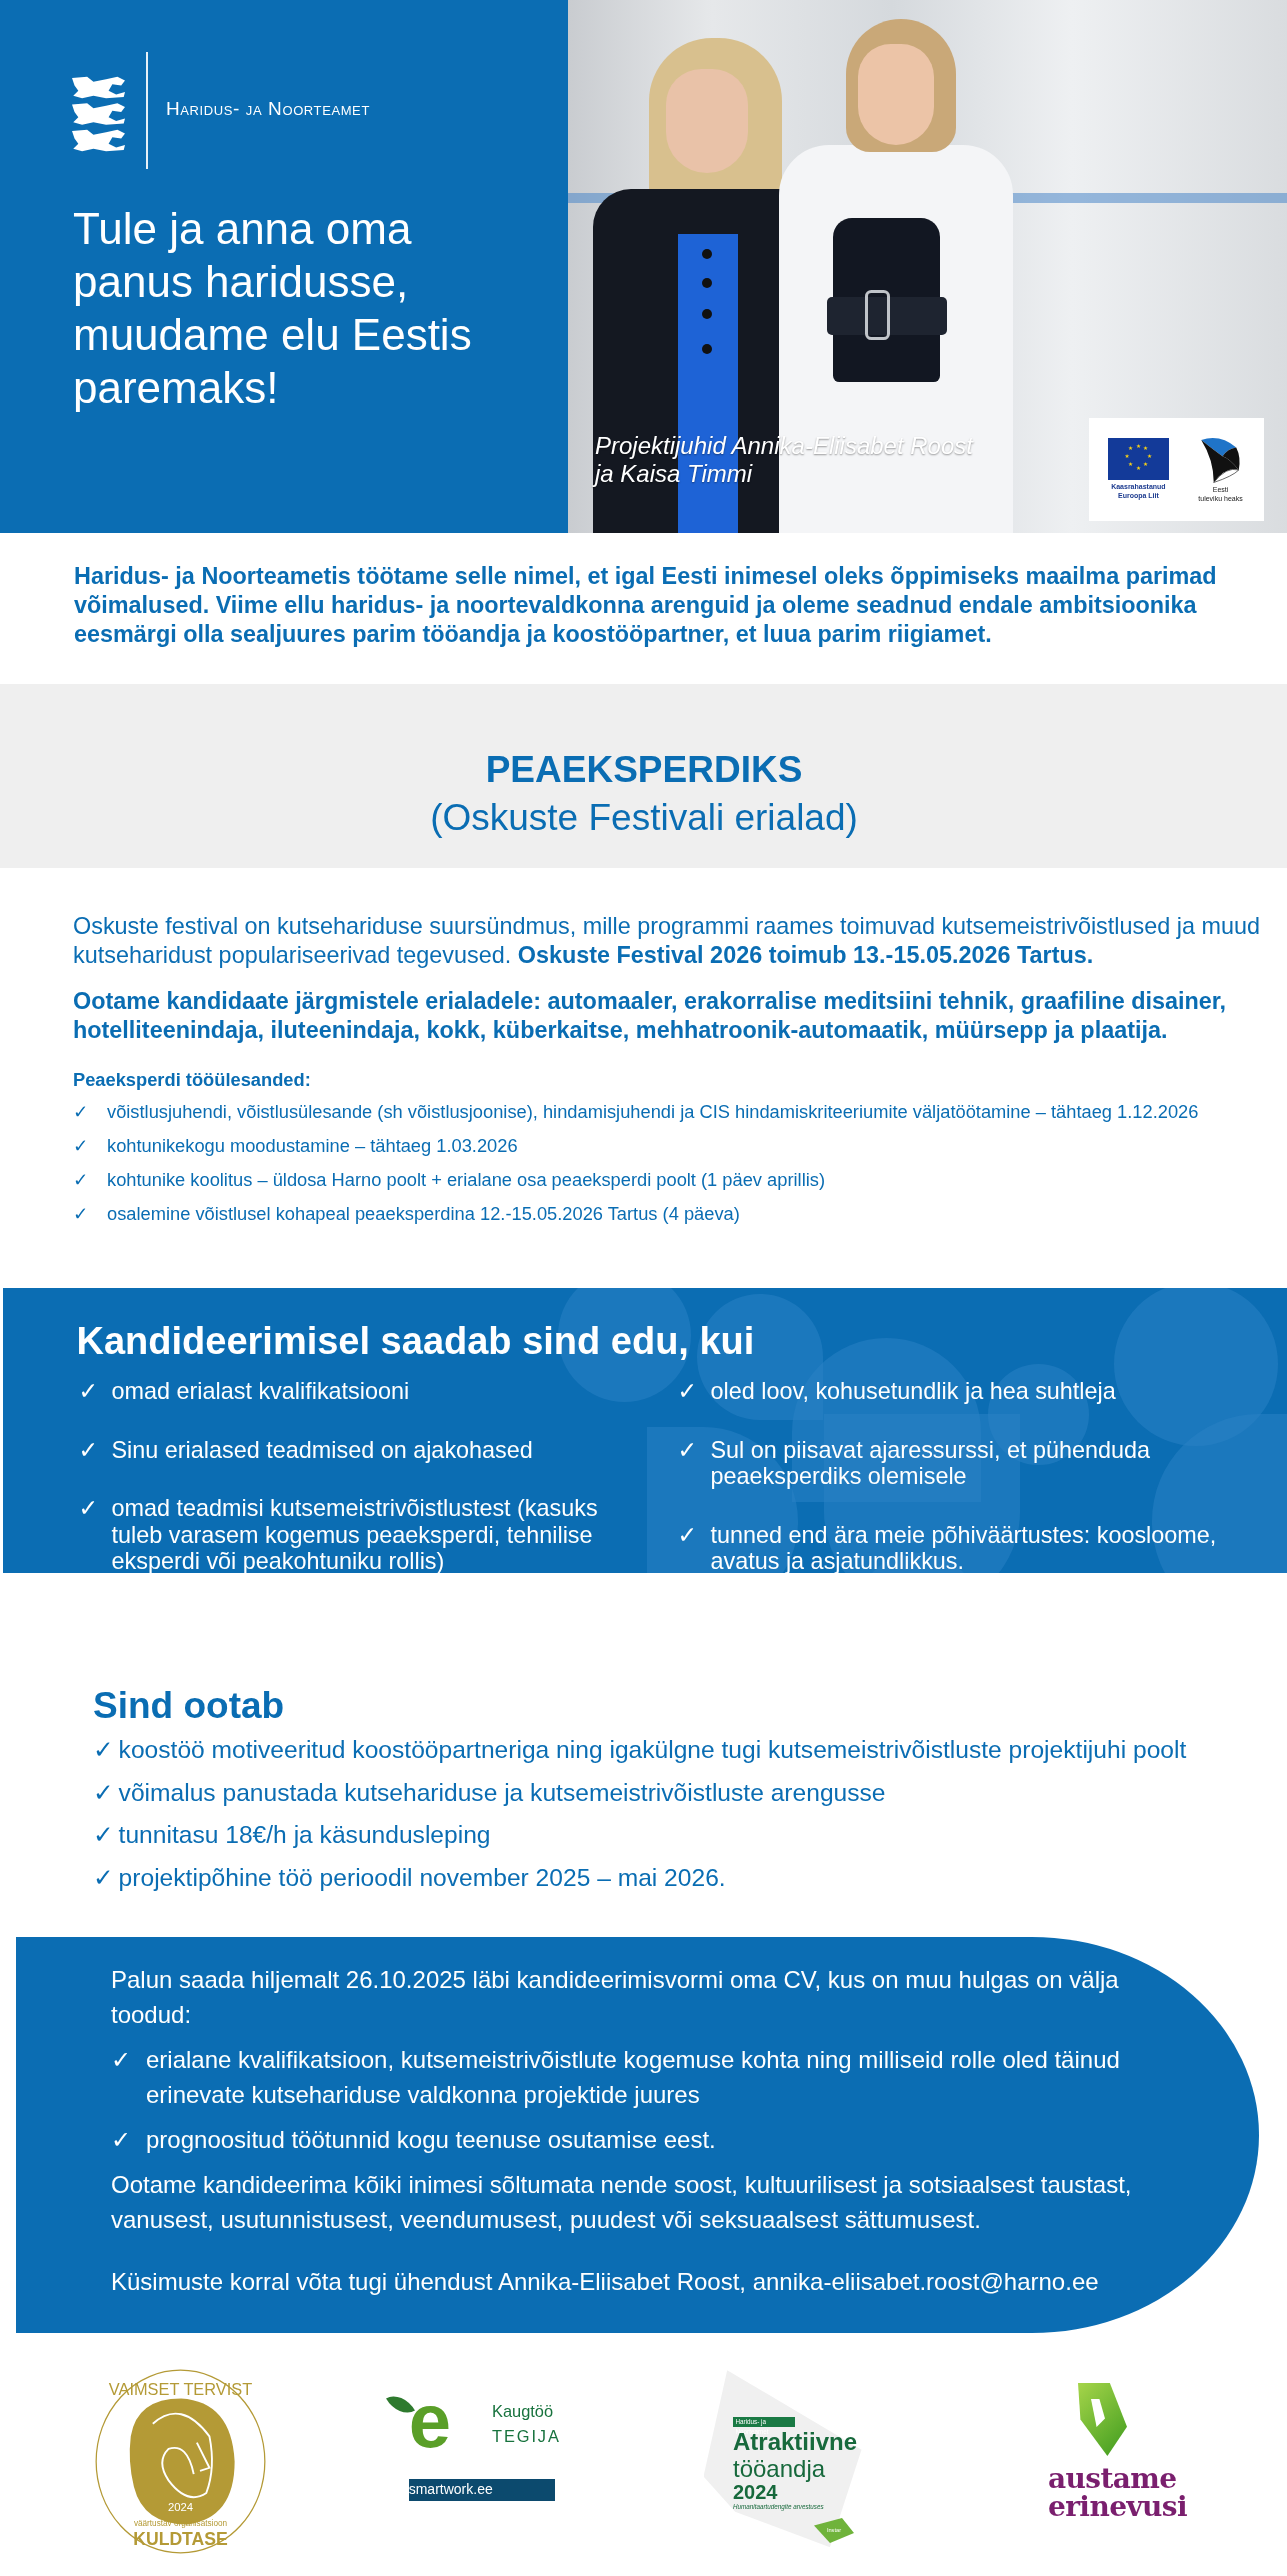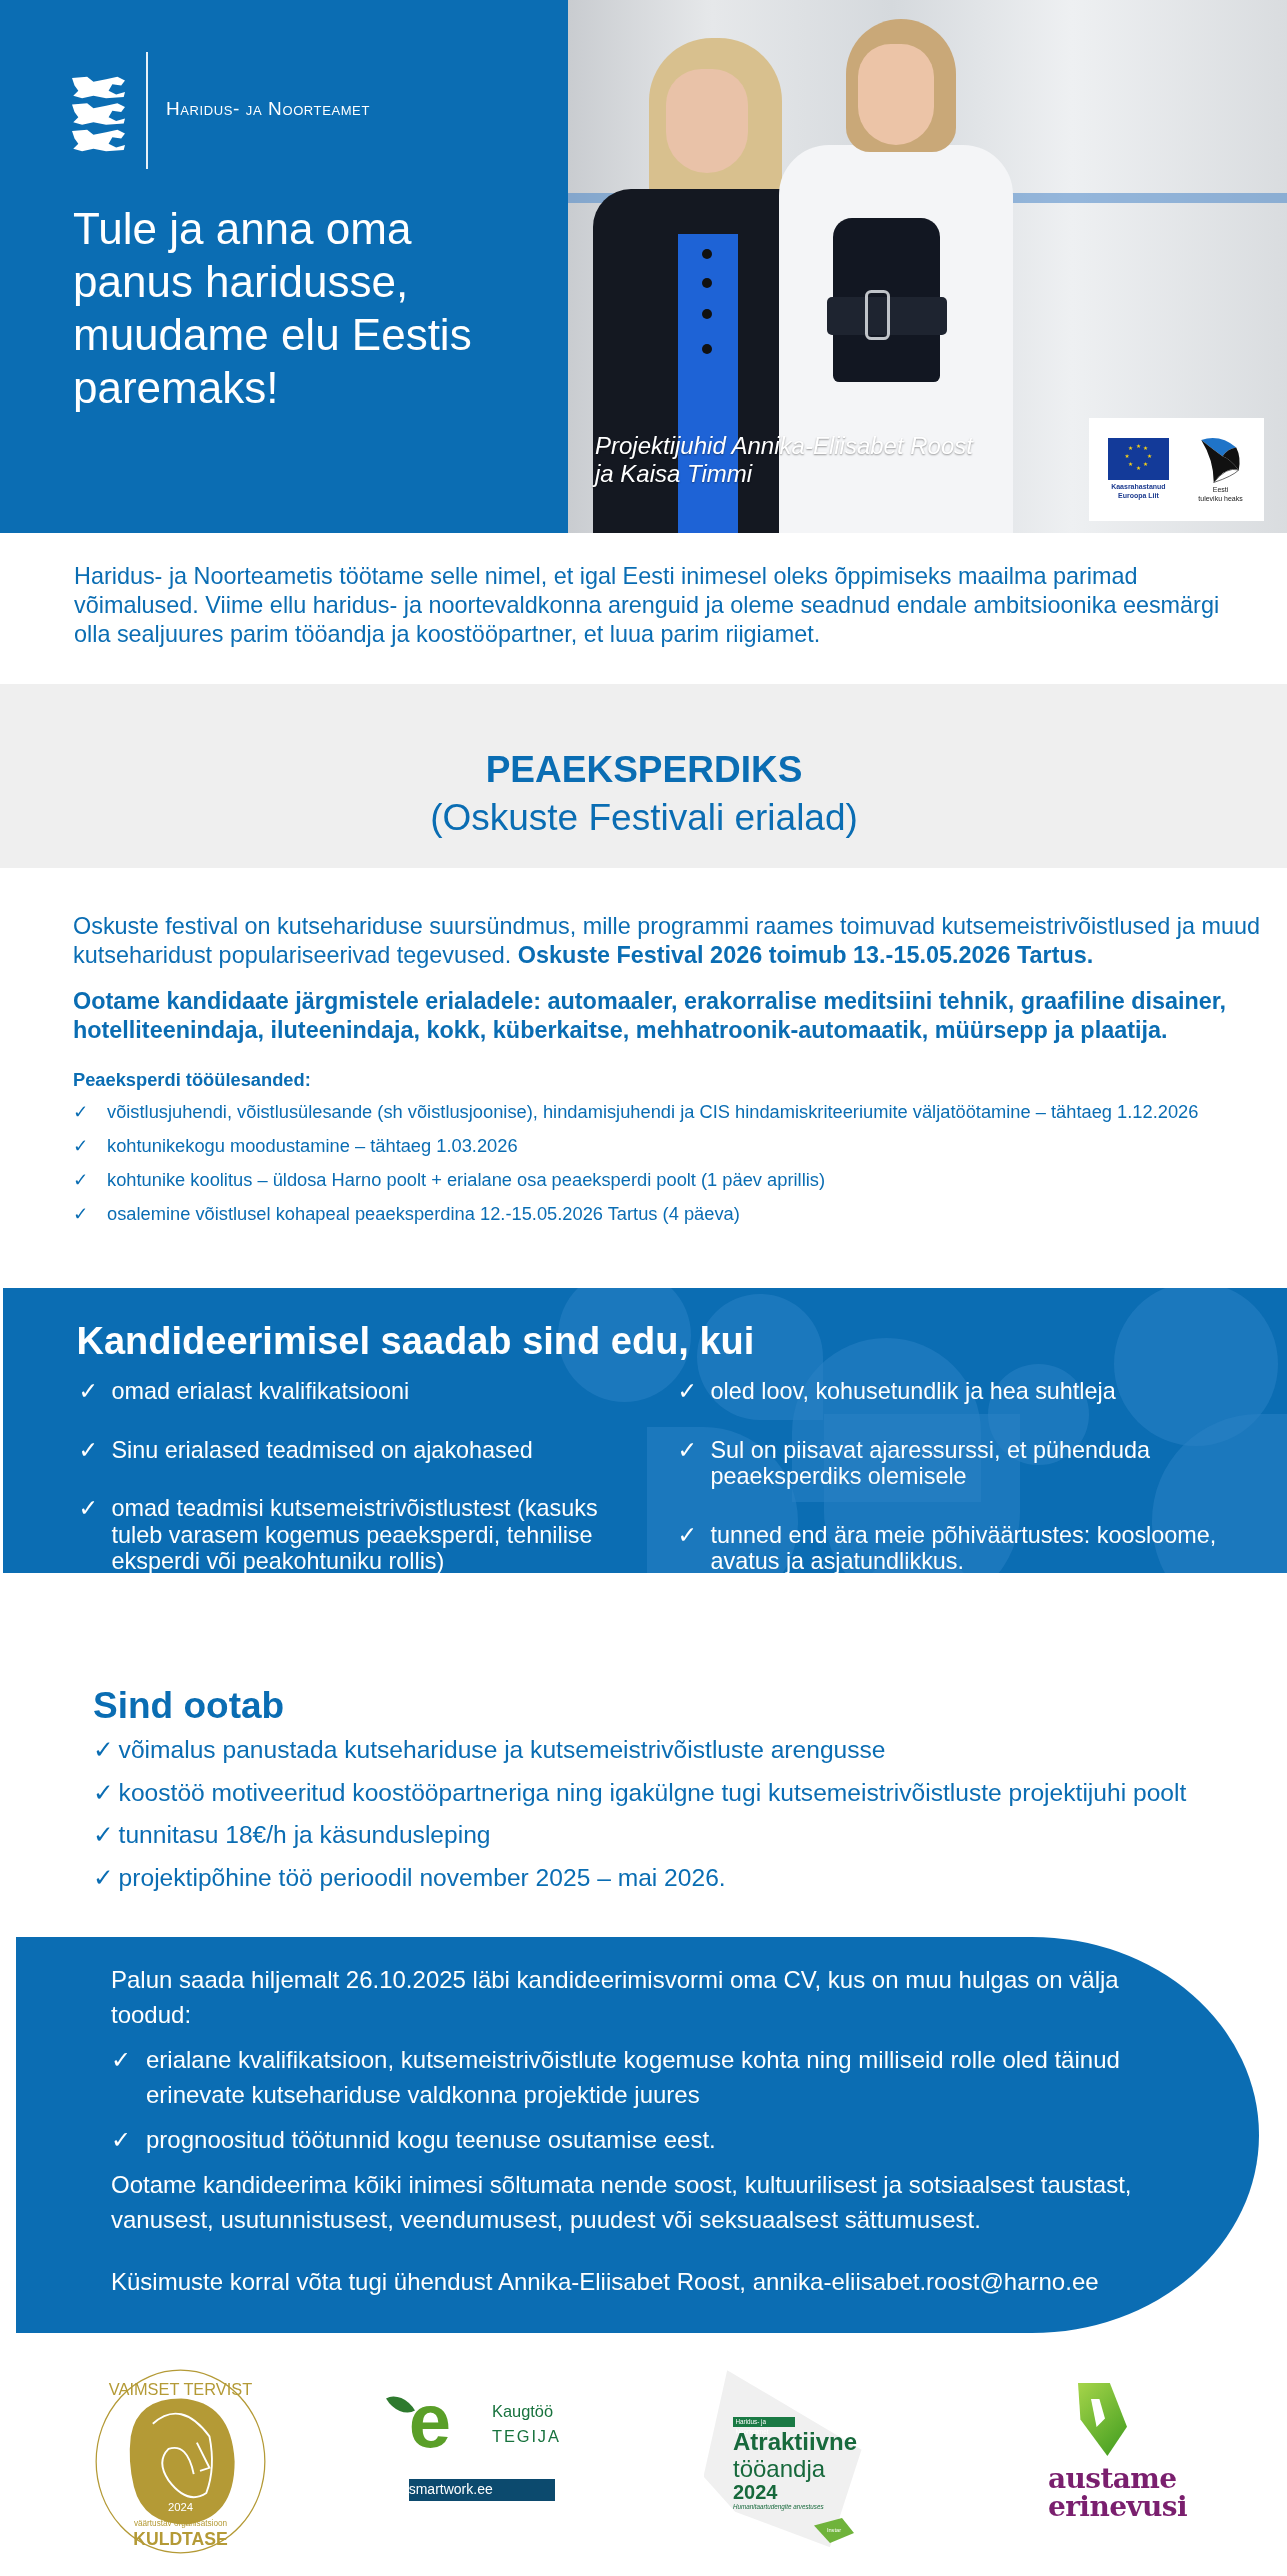--- a/index.html
+++ b/index.html
@@ -33,21 +33,21 @@
 
   .photo-caption { position: absolute; left: 595px; top: 432px; color: #fff; font-size: 24px; line-height: 28px; font-style: italic; text-shadow: 0 0.6px 1.9px rgba(0,0,0,0.4); font-family: "Liberation Sans Narrow", "Liberation Sans", sans-serif; }
   .eu-box { position: absolute; left: 1089px; top: 418px; width: 175px; height: 103px; background: #fff; }
   .eu-flag { position: absolute; left: 19px; top: 19.6px; width: 61px; height: 42px; background: #133a99; }
   .eu-flag span { position: absolute; color: #f7d117; font-size: 5.7px; line-height: 5.7px; }
   .eu-label { position: absolute; left: 11.4px; top: 65px; width: 76px; text-align: center; font-size: 7px; line-height: 8.8px; color: #1c3b8f; font-weight: bold; }
   .est-flag { position: absolute; left: 106px; top: 17px; width: 50px; height: 50px; }
   .est-label { position: absolute; left: 95px; top: 68px; width: 73px; text-align: center; font-size: 7px; line-height: 8.8px; color: #222; }
 
   
-  .intro { position: absolute; left: 74px; top: 562px; width: 1149px; font-size: 23.4px; line-height: 29px; color: #0a6db3; font-family: "Liberation Sans Narrow", "Liberation Sans", sans-serif; }
+  .intro { position: absolute; left: 74px; top: 562px; width: 1149px; font-size: 23.4px; line-height: 29px; color: #0a6db3; font-family: "Liberation Sans Narrow", "Liberation Sans", sans-serif; font-weight: bold; }
 
   
   .band { position: absolute; left: 0; top: 684px; width: 1288px; height: 184px; background: #efefef; text-align: center; }
   .band-l1 { position: absolute; top: 14px; left: 0; width: 100%; font-size: 37px; line-height: 45px; color: #0a6db3; font-family: "Liberation Sans Narrow", "Liberation Sans", sans-serif; }
   .band-l2 { position: absolute; top: 63px; left: 0; width: 100%; font-size: 37px; line-height: 45px; color: #0a6db3; font-weight: bold; font-family: "Liberation Sans Narrow", "Liberation Sans", sans-serif; }
   .band-l3 { position: absolute; top: 111px; left: 0; width: 100%; font-size: 37px; line-height: 45px; color: #0a6db3; font-family: "Liberation Sans Narrow", "Liberation Sans", sans-serif; }
 
   
   .fest { position: absolute; left: 73px; top: 912px; width: 1199px; font-size: 23.4px; line-height: 29px; color: #0a6db3; font-family: "Liberation Sans Narrow", "Liberation Sans", sans-serif; }
   .fest b { font-weight: bold; }
@@ -216,22 +216,22 @@
     </ul>
     <ul class="cand-list cand-right">
       <li><span class="chk">✓</span><span>oled loov, kohusetundlik ja hea suhtleja</span></li>
       <li><span class="chk">✓</span><span>Sul on piisavat ajaressurssi, et pühenduda peaeksperdiks olemisele</span></li>
       <li><span class="chk">✓</span><span>tunned end ära meie põhiväärtustes: koosloome, avatus ja asjatundlikkus.</span></li>
     </ul>
   </section>
 
   <h2 class="ootab-title">Sind ootab</h2>
   <ul class="ootab-list">
+    <li><span class="chk">✓</span><span>koostöö motiveeritud koostööpartneriga ning igakülgne tugi kutsemeistrivõistluste projektijuhi poolt</span></li>
     <li><span class="chk">✓</span><span>võimalus panustada kutsehariduse ja kutsemeistrivõistluste arengusse</span></li>
-    <li><span class="chk">✓</span><span>koostöö motiveeritud koostööpartneriga ning igakülgne tugi kutsemeistrivõistluste projektijuhi poolt</span></li>
     <li><span class="chk">✓</span><span>tunnitasu 18€/h ja käsundusleping</span></li>
     <li><span class="chk">✓</span><span>projektipõhine töö perioodil november 2025 – mai 2026.</span></li>
   </ul>
 
   <section class="apply">
     <div class="apply-inner">
       <p>Palun saada hiljemalt 26.10.2025 läbi kandideerimisvormi oma CV, kus on muu hulgas on välja toodud:</p>
       <ul class="apply-list">
         <li><span class="chk">✓</span><span>erialane kvalifikatsioon, kutsemeistrivõistlute kogemuse kohta ning milliseid rolle oled täinud erinevate kutsehariduse valdkonna projektide juures</span></li>
         <li><span class="chk">✓</span><span>prognoositud töötunnid kogu teenuse osutamise eest.</span></li>

